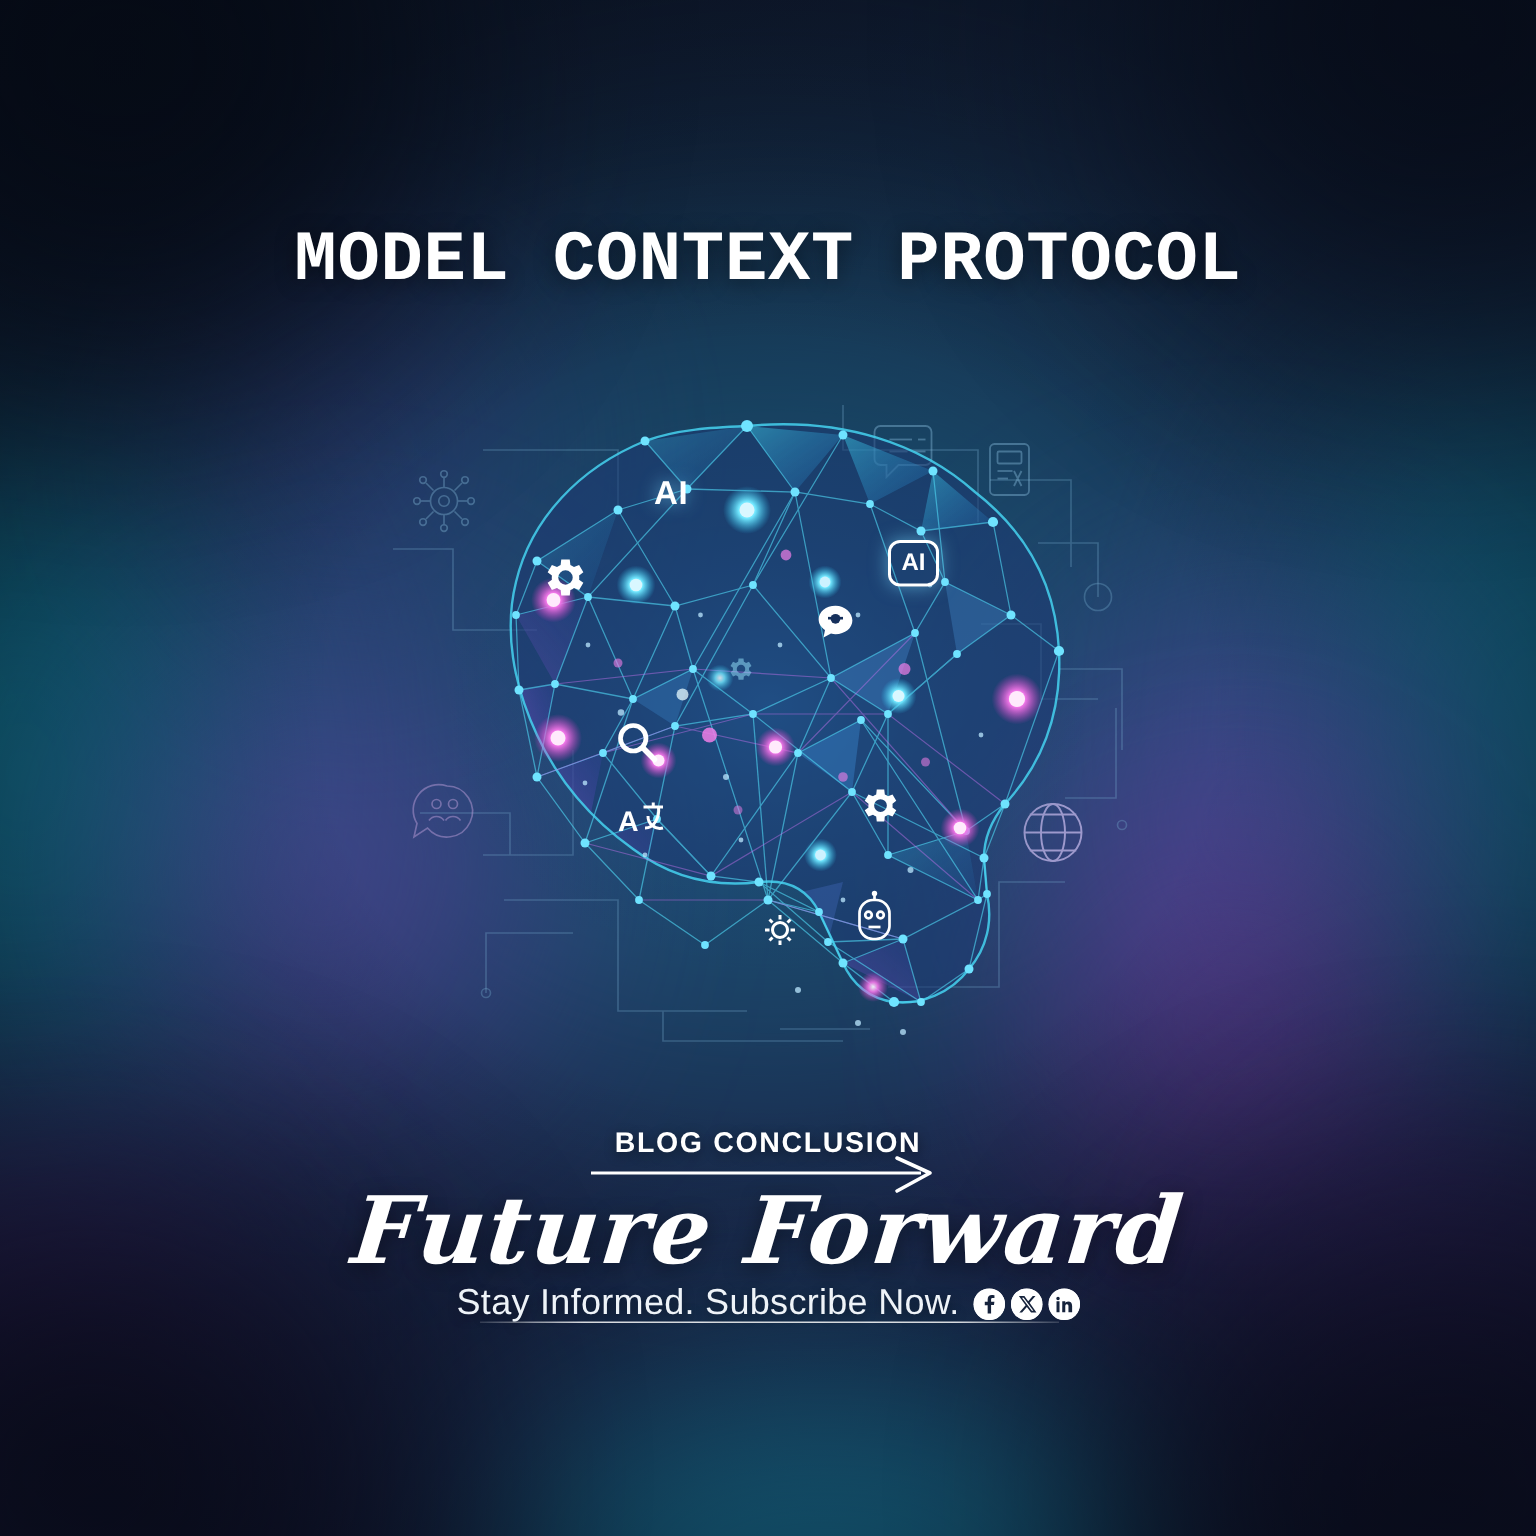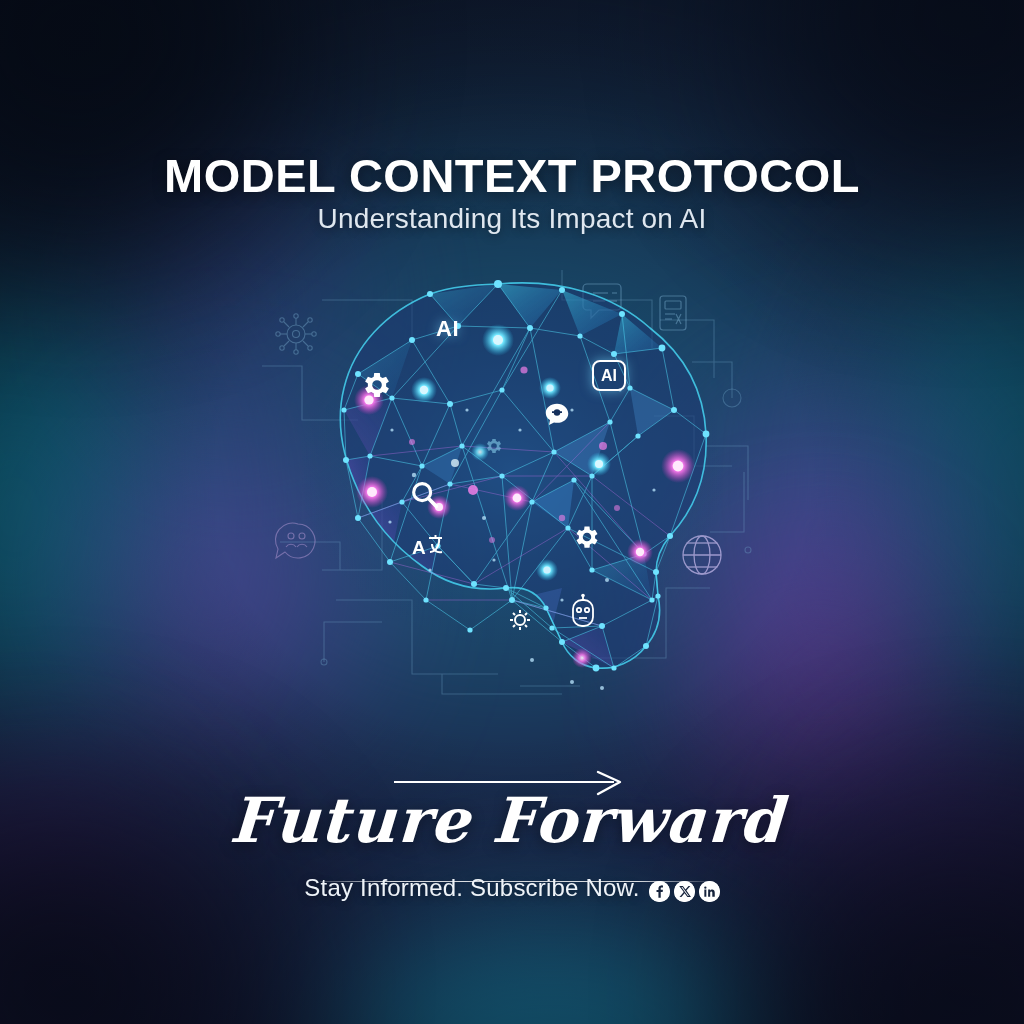--- a/index.html
+++ b/index.html
@@ -33,20 +33,21 @@
   .blob-dark-bl{left:-140px;bottom:-140px;width:400px;height:360px;background:#0b0d1d;opacity:.9;filter:blur(85px);}
   .blob-dark-br{right:-140px;bottom:-150px;width:400px;height:360px;background:#0c0e20;opacity:.85;filter:blur(85px);}
   .vignette{position:absolute;inset:0;
     background:radial-gradient(ellipse 72% 62% at 50% 47%,rgba(0,0,0,0) 40%,rgba(4,8,18,.55) 100%);}
 
   
   .title{
     position:absolute;left:0;right:0;top:148px;text-align:center;
     font-size:47px;font-weight:700;letter-spacing:.5px;color:#ffffff;
     text-shadow:0 2px 14px rgba(0,0,0,.45);
+    font-family:Liberation Mono, monospace;
   }
   .subtitle{
     position:absolute;left:0;right:0;top:203px;text-align:center;
     font-size:28px;font-weight:400;color:#dfe7ef;letter-spacing:.2px;
     text-shadow:0 2px 10px rgba(0,0,0,.4);
   }
 
   .conclusion-kicker{
     position:absolute;left:0;right:0;top:752px;text-align:center;
     font-size:19px;font-weight:700;color:#ffffff;letter-spacing:1.1px;
@@ -59,22 +60,22 @@
     font-size:62px;font-weight:700;font-style:italic;color:#ffffff;
     letter-spacing:1px;
     text-shadow:0 3px 14px rgba(0,0,0,.4);
     transform:skewX(-6deg);
   }
   .divider{
     position:absolute;left:320px;width:386px;top:881px;height:1px;
     background:linear-gradient(90deg,rgba(255,255,255,.15),rgba(255,255,255,.85) 18%,rgba(255,255,255,.85) 82%,rgba(255,255,255,.15));
   }
   .cta-row{
-    position:absolute;left:0;right:0;top:874px;
-    display:flex;align-items:flex-end;justify-content:center;gap:9px;
+    position:absolute;left:0;right:0;top:855px;
+    display:flex;align-items:center;justify-content:center;gap:9px;
   }
   .cta-text{font-size:24px;color:#eef3f8;letter-spacing:.2px;text-shadow:0 2px 8px rgba(0,0,0,.4);}
   .social{display:flex;align-items:center;gap:4px;}
   .sbadge{
     width:21px;height:21px;border-radius:50%;background:#ffffff;
     display:flex;align-items:center;justify-content:center;
     color:#16233c;font-weight:700;font-size:13px;line-height:1;
   }
   .sbadge svg{display:block;}
 
@@ -111,21 +112,20 @@
   <div class="blob blob-purple-3"></div>
   <div class="blob blob-purple-4"></div>
   <div class="blob blob-teal-b"></div>
   <div class="blob blob-dark-tl"></div>
   <div class="blob blob-dark-tr"></div>
   <div class="blob blob-dark-bl"></div>
   <div class="blob blob-dark-br"></div>
   <div class="vignette"></div>
 
   <div class="title">MODEL CONTEXT PROTOCOL</div>
-  <div class="subtitle">Understanding Its Impact on AI</div>
 
   <div class="brain">
 
     <svg width="500" height="430" viewBox="0 0 500 430" style="position:absolute;left:0;top:0;">
       <g stroke="#74a9cc" stroke-width="1.1" fill="none" opacity="0.33">
         <path d="M300 0 V30 H390 V78"></path>
         <path d="M398 50 H452 V108"></path>
         <path d="M60 30 H150 V70"></path>
         <path d="M430 92 H470 V128"></path>
         <path d="M0 96 H40 V150 H96"></path>
@@ -468,20 +468,21 @@
         <rect x="5" y="6" width="20" height="26" rx="9"></rect>
         <circle cx="11" cy="16" r="2.2"></circle>
           <circle cx="19" cy="16" r="2.2"></circle>
         <path d="M11 24h8"></path>
         <path d="M15 6V2"></path>
       </g>
       <circle cx="15" cy="1.6" r="1.8" fill="#ffffff"></circle>
     </svg>
   </div>
 
+  <div class="conclusion-kicker">BLOG CONCLUSION</div>
 
   <div class="arrow-wrap">
     <svg width="240" height="30" viewBox="0 0 240 30">
       <line x1="2" y1="12" x2="222" y2="12" stroke="#ffffff" stroke-width="2"></line>
       <polyline points="206,2 228,12 206,24" fill="none" stroke="#ffffff" stroke-width="2.4" stroke-linecap="round" stroke-linejoin="round"></polyline>
     </svg>
   </div>
 
   <div class="script">Future Forward</div>
 

